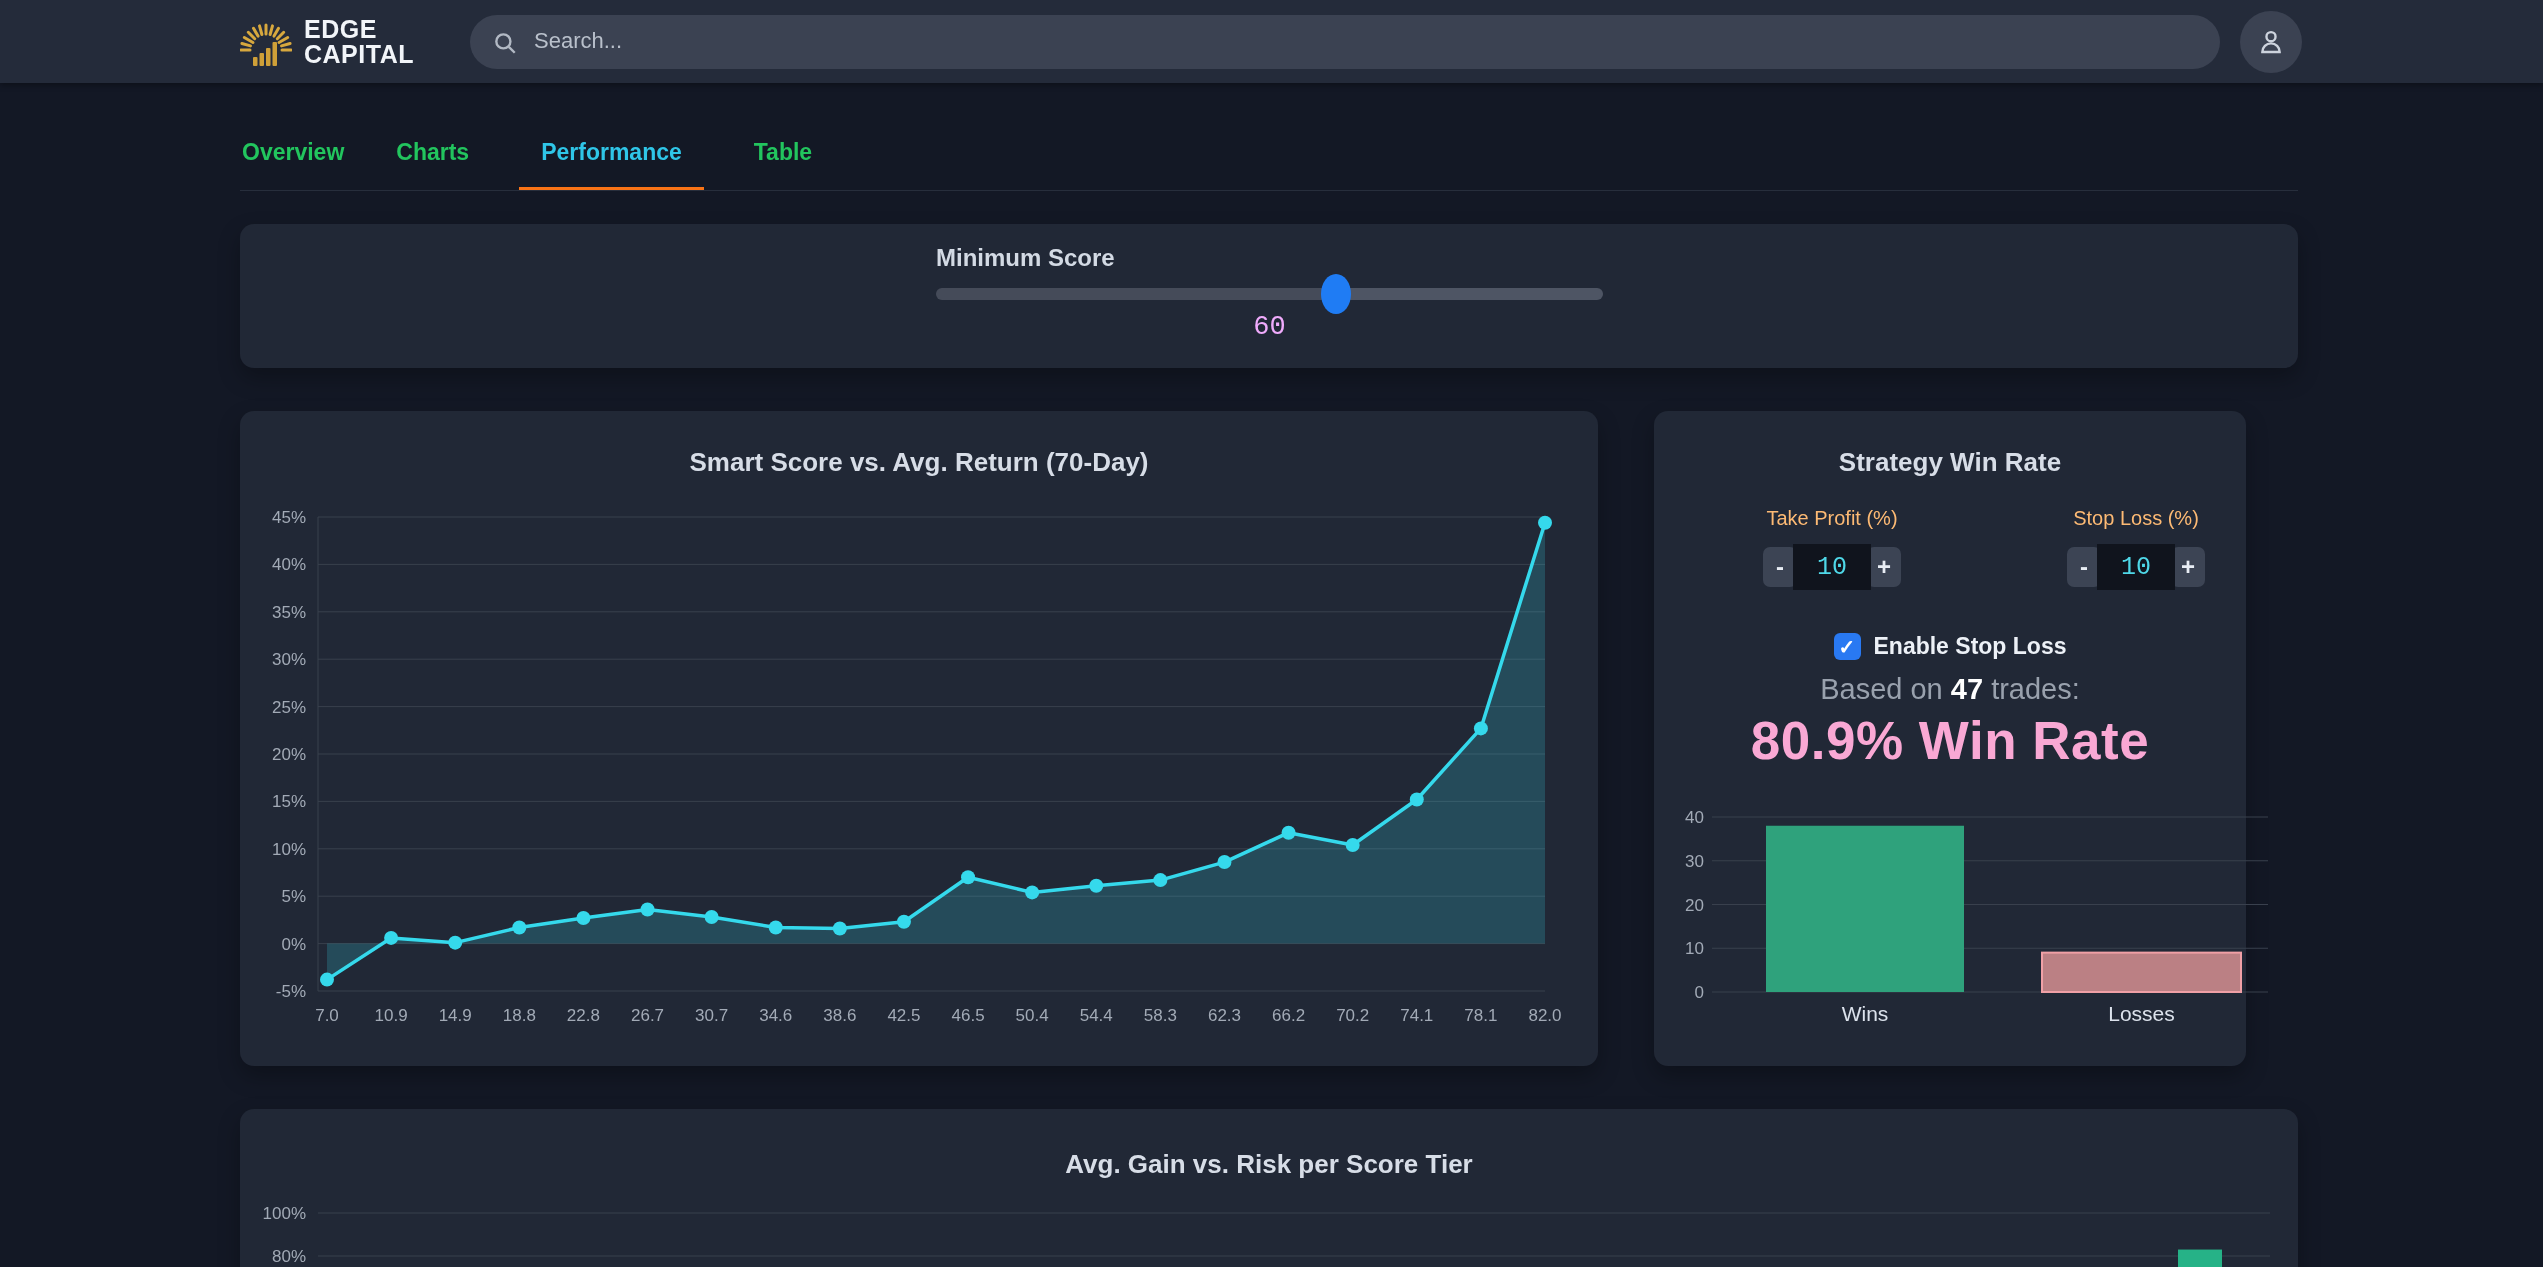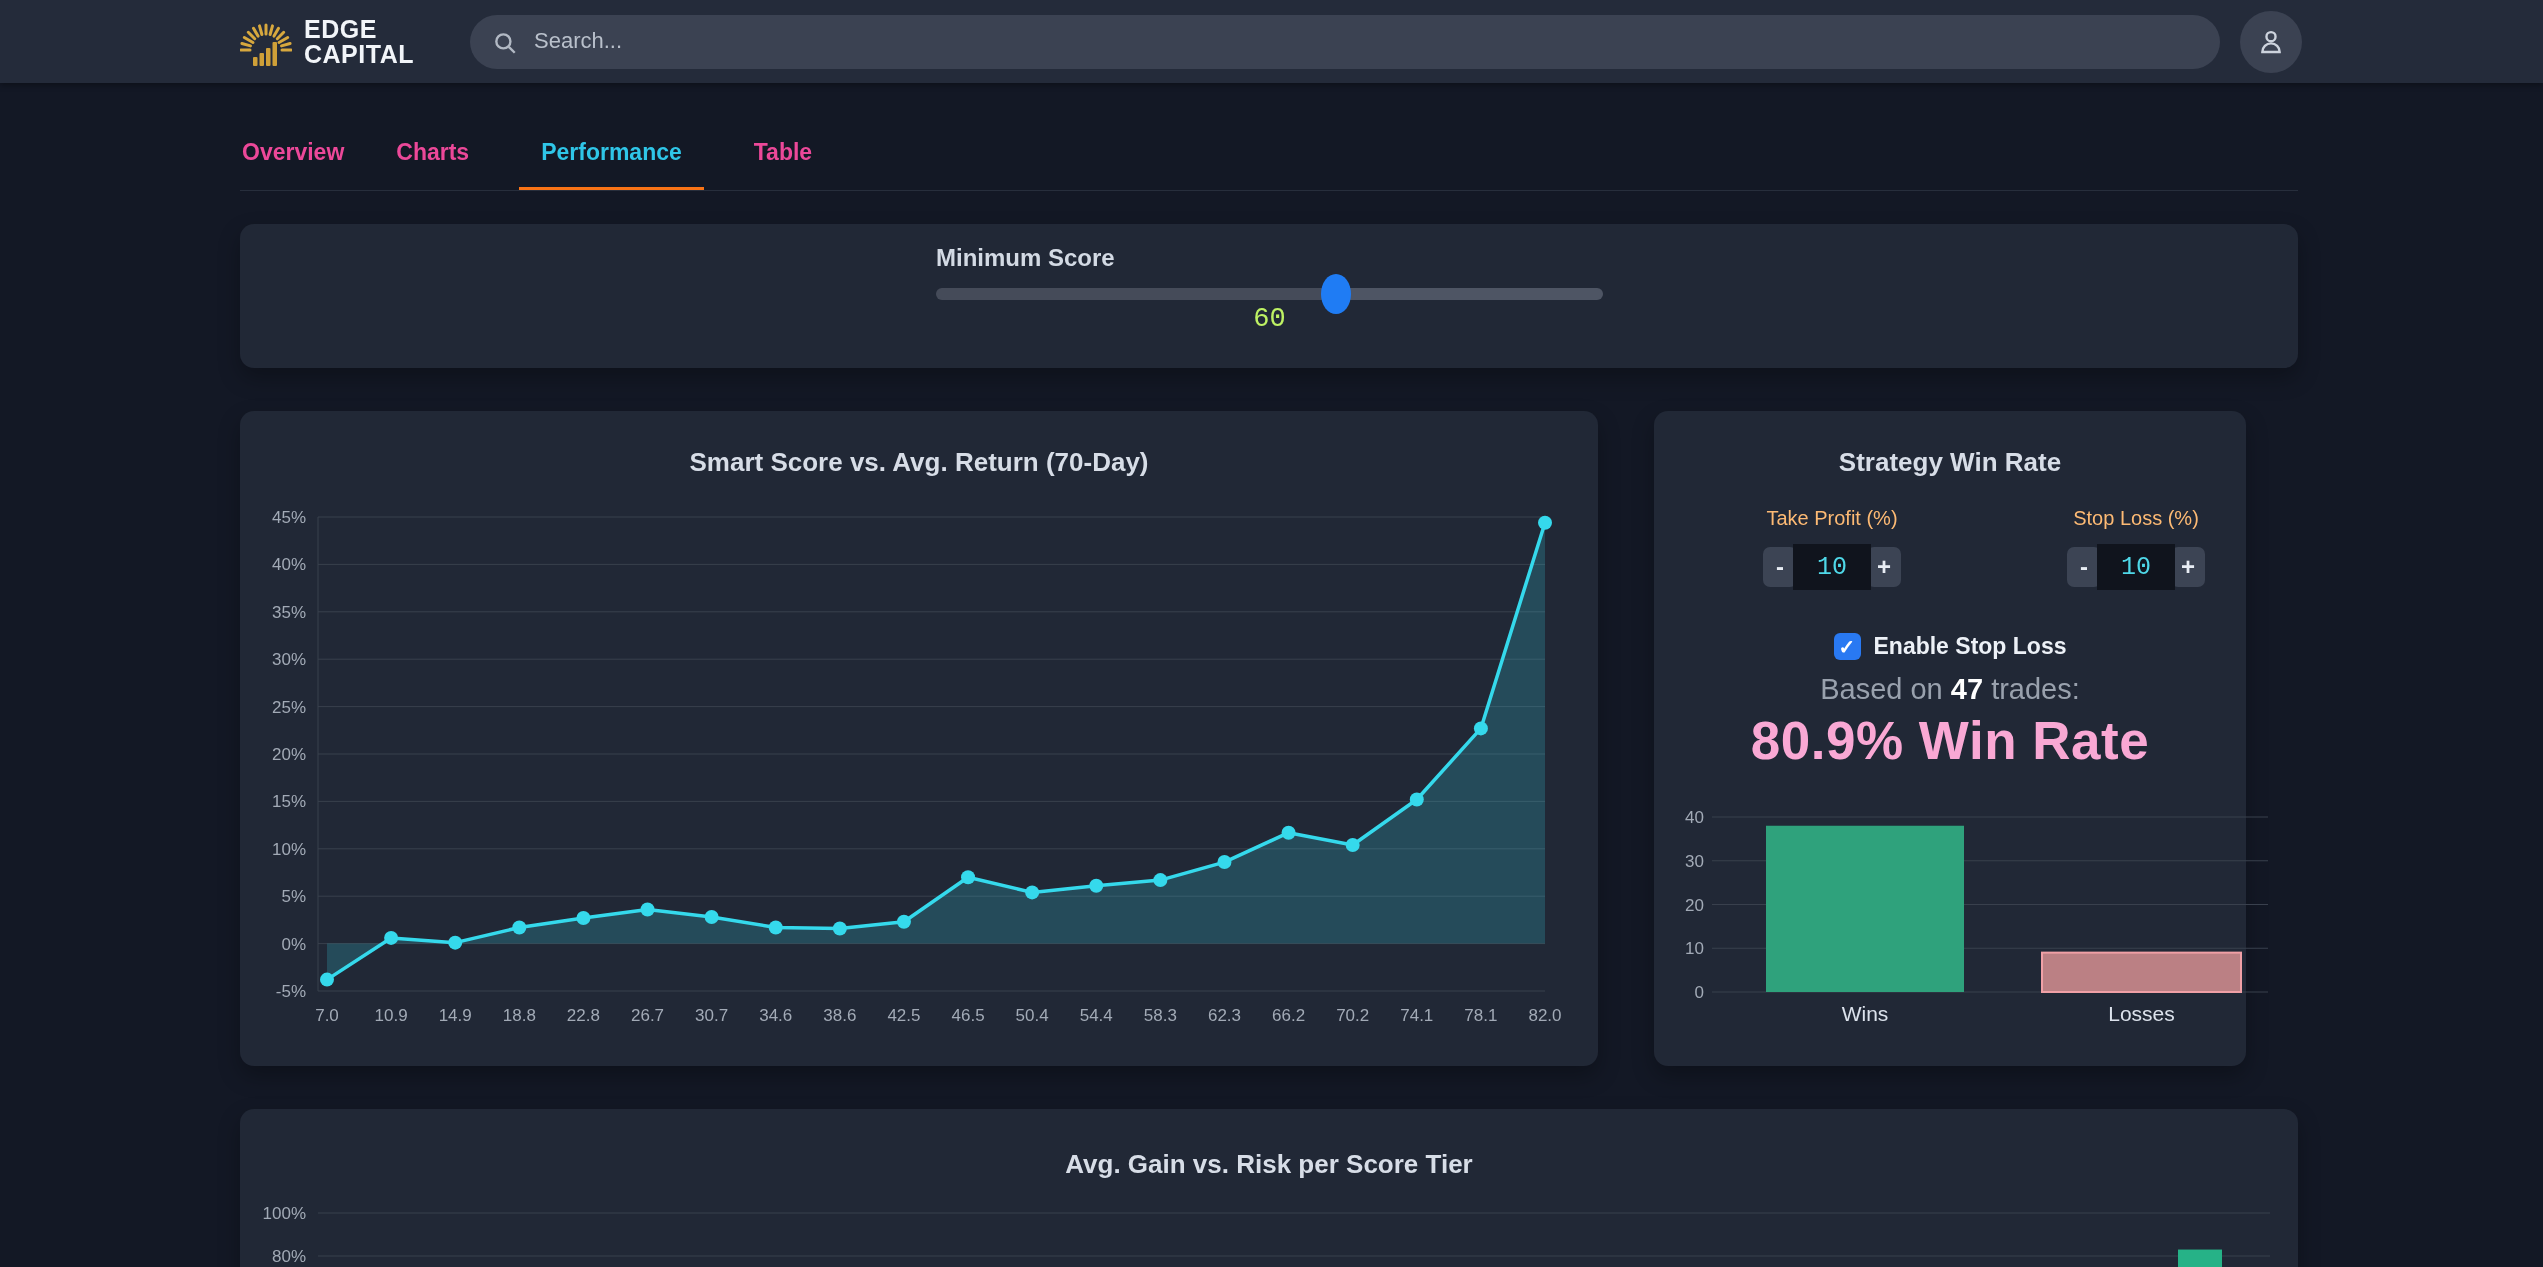--- a/index.html
+++ b/index.html
@@ -19,34 +19,34 @@
   .search::placeholder { color:#b9c0cb; }
   .search-icon { position:absolute; left:22px; top:15px; }
   .avatar { width:62px; height:62px; border-radius:50%; background:#3b4252; flex:0 0 auto;
             display:flex; align-items:center; justify-content:center; cursor:pointer; }
 
   
   .content { width:2058px; margin-left:240px; }
 
   .tabs { display:flex; align-items:flex-end; border-bottom:1px solid #272e3c; margin-top:40px; }
   .tab { margin-right:48px; padding:16px 2px 24px; font-size:23px; font-weight:600;
-         color:#ec4899; cursor:pointer; }
+         color:#22c55e; cursor:pointer; }
   .tab.active { color:#2fc6e8; padding:16px 22px 21px; border-bottom:3px solid #f97316; }
 
   .card { background:#212836; border-radius:14px; box-shadow:0 10px 22px rgba(0,0,0,.28);
           position:relative; }
   .filter-card { height:144px; margin-top:33px; }
   .filter-label { position:absolute; left:696px; top:20px; font-size:24px; font-weight:600; color:#d3dae4; }
   .slider-track { position:absolute; left:696px; top:64px; width:667px; height:12px; border-radius:6px;
                   background:linear-gradient(to right,#454b59 0%,#454b59 60%,#4e5564 60%,#4e5564 100%);
                   cursor:pointer; }
   .slider-thumb { position:absolute; width:30px; height:40px; border-radius:50%;
                   background:#1f7cf4; top:-14px; cursor:grab; }
-  .slider-value { position:absolute; left:696px; top:80px; width:667px; text-align:center;
-                  font-family:"Liberation Mono", monospace; font-size:27px; color:#bef264; }
+  .slider-value { position:absolute; left:696px; top:88px; width:667px; text-align:center;
+                  font-family:"Liberation Mono", monospace; font-size:27px; color:#f0abfc; }
 
   .row { display:flex; margin-top:43px; }
   .score-card { width:1358px; height:655px; }
   .strategy-card { width:592px; height:655px; margin-left:56px;text-decoration:underline; }
   .card-title { position:absolute; top:36px; left:0; width:100%; text-align:center;
                 font-size:26px; font-weight:600; color:#d7dde7; }
 
   .stepper-group { position:absolute; top:96px; width:264px; text-align:center; }
   .sg1 { left:46px; } .sg2 { left:350px; }
   .stepper-label { font-size:20px; color:#fdba74; }

